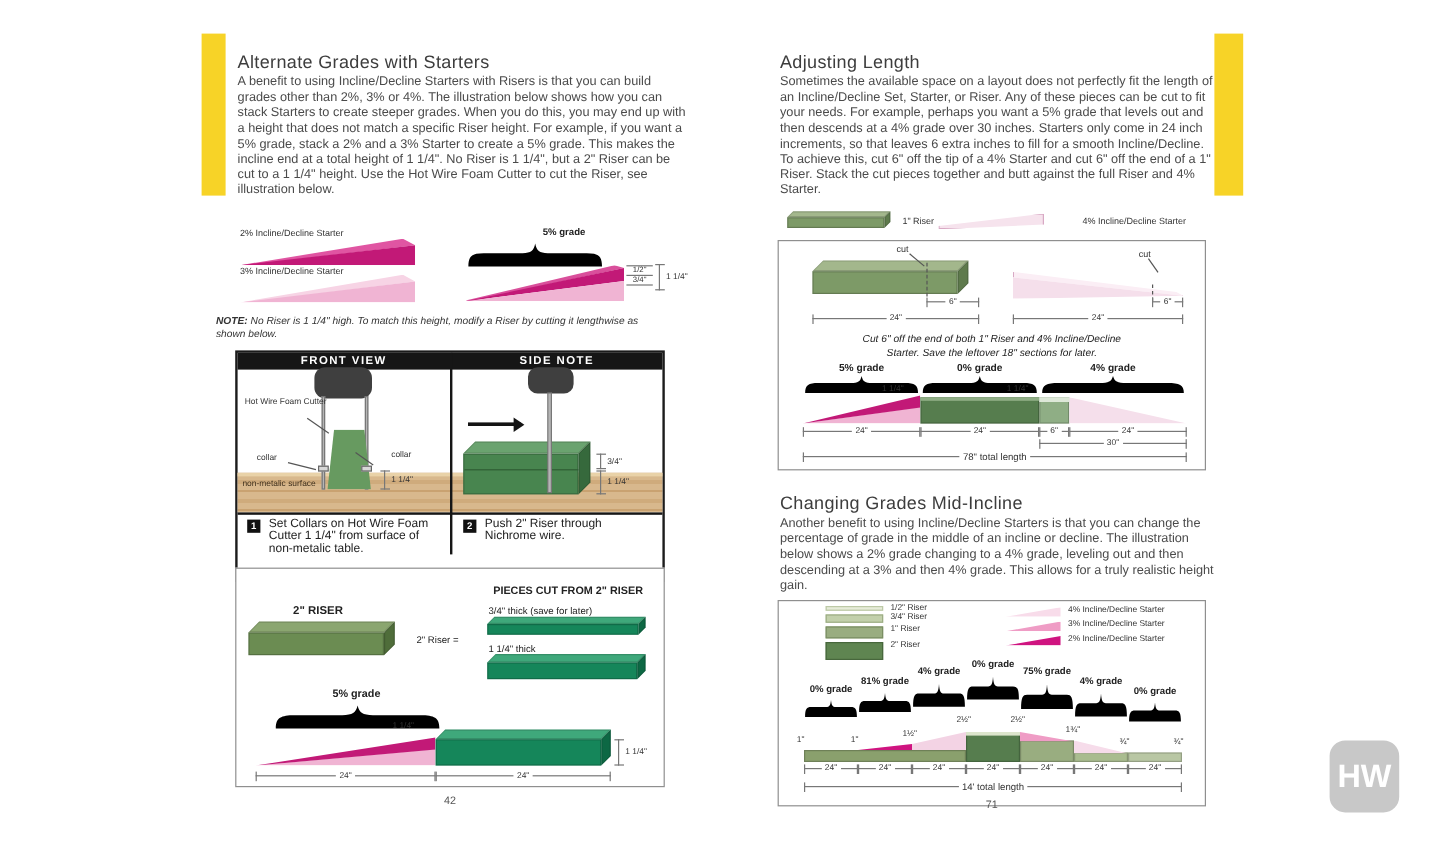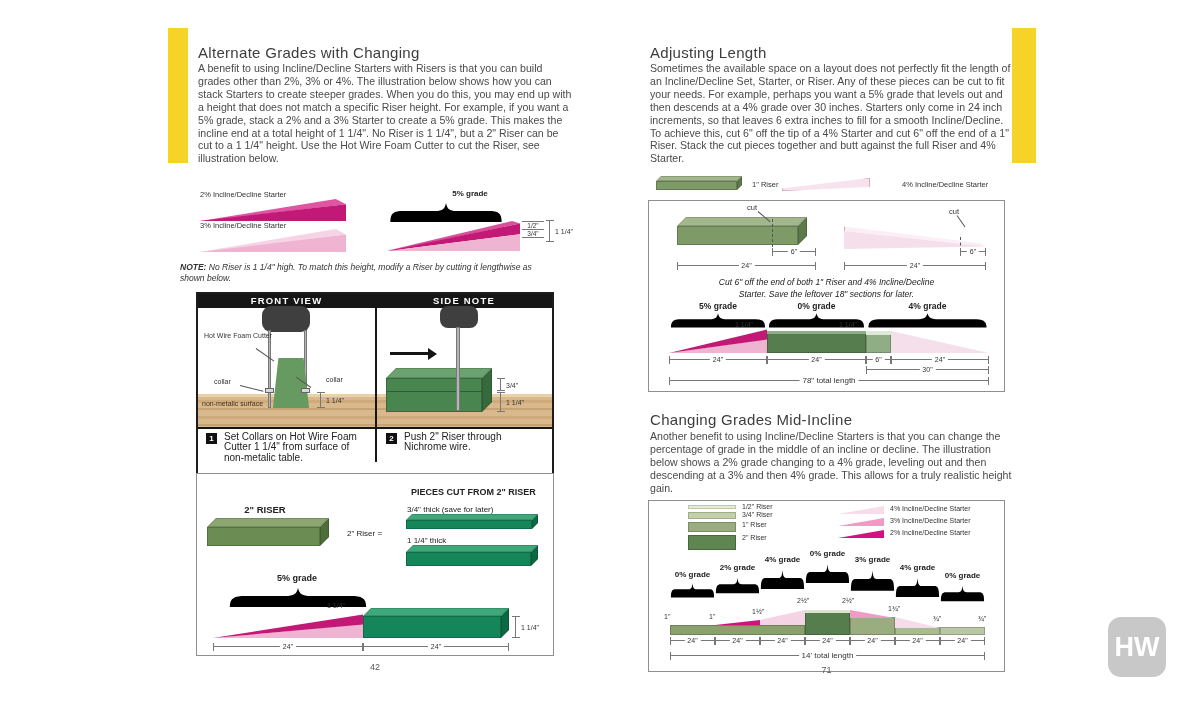--- a/index.html
+++ b/index.html
@@ -57,21 +57,21 @@
 
 <svg width="0" height="0" style="position:absolute">
     <defs>
   <path id="bp" d="M2,22 C2,13 5,11 13,11 L41,11 C47,11 49,9 50,3 C51,9 53,11 59,11 L87,11 C95,11 98,13 98,22" vector-effect="non-scaling-stroke"></path>
 </defs>
   </svg>
 
 <div id="stage">
 
   <div class="yellowbar" style="left:168px;top:28px;width:20px;height:135px"></div>
-  <div class="abs h1t" style="left:198px;top:44px">Alternate Grades with Changing</div>
+  <div class="abs h1t" style="left:198px;top:44px">Alternate Grades with Starters</div>
   <div class="abs bodyt" style="left:198px;top:62px;width:376px">A benefit to using Incline/Decline Starters with Risers is that you can build grades other than 2%, 3% or 4%. The illustration below shows how you can stack Starters to create steeper grades. When you do this, you may end up with a height that does not match a specific Riser height. For example, if you want a 5% grade, stack a 2% and a 3% Starter to create a 5% grade. This makes the incline end at a total height of 1 1/4". No Riser is 1 1/4", but a 2" Riser can be cut to a 1 1/4" height. Use the Hot Wire Foam Cutter to cut the Riser, see illustration below.</div>
 
   <div class="abs lbl75" style="left:200px;top:190px">2% Incline/Decline Starter</div>
   <div class="wg" style="left:200px;top:199px;width:146px;height:22px">
     <div class="abs" style="inset:0;background:#E055A2;clip-path:polygon(0 100%,93% 0,100% 24%,5% 100%)"></div>
     <div class="abs" style="inset:0;background:#C21977;clip-path:polygon(0 100%,100% 24%,100% 100%)"></div>
   </div>
   <div class="abs lbl75" style="left:200px;top:221px">3% Incline/Decline Starter</div>
   <div class="wg" style="left:200px;top:229px;width:146px;height:23px">
     <div class="abs" style="inset:0;background:#F7D4E5;clip-path:polygon(0 100%,93% 0,100% 24%,5% 100%)"></div>
@@ -339,24 +339,24 @@
   <div class="wg" style="left:838px;top:518px;width:46px;height:8px">
       <div class="abs" style="inset:0;background:#EF9CC5;clip-path:polygon(0 100%,100% 0,100% 100%)"></div>
     </div>
   <div class="abs lbl7" style="left:890px;top:517px">3% Incline/Decline Starter</div>
   <div class="wg" style="left:838px;top:530px;width:46px;height:8px">
       <div class="abs" style="inset:0;background:#CF1480;clip-path:polygon(0 100%,100% 0,100% 100%)"></div>
     </div>
   <div class="abs lbl7" style="left:890px;top:529px">2% Incline/Decline Starter</div>
 
   <div class="abs lbl8 bold ctr" style="left:670px;top:570px;width:45px">0% grade</div>
-  <div class="abs lbl8 bold ctr" style="left:715px;top:563px;width:45px">2% grade</div>
+  <div class="abs lbl8 bold ctr" style="left:715px;top:563px;width:45px">81% grade</div>
   <div class="abs lbl8 bold ctr" style="left:760px;top:555px;width:45px">4% grade</div>
   <div class="abs lbl8 bold ctr" style="left:805px;top:549px;width:45px">0% grade</div>
-  <div class="abs lbl8 bold ctr" style="left:850px;top:555px;width:45px">3% grade</div>
+  <div class="abs lbl8 bold ctr" style="left:850px;top:555px;width:45px">75% grade</div>
   <div class="abs lbl8 bold ctr" style="left:895px;top:563px;width:45px">4% grade</div>
   <div class="abs lbl8 bold ctr" style="left:940px;top:571px;width:45px">0% grade</div>
 
   <svg class="brace" viewBox="0 0 100 24" preserveAspectRatio="none" style="left:670px;top:581px;width:45px;height:18px">
       <use href="#bp"></use>
     </svg>
   <svg class="brace" viewBox="0 0 100 24" preserveAspectRatio="none" style="left:715px;top:575px;width:45px;height:20px">
       <use href="#bp"></use>
     </svg>
   <svg class="brace" viewBox="0 0 100 24" preserveAspectRatio="none" style="left:760px;top:567px;width:45px;height:24px">

